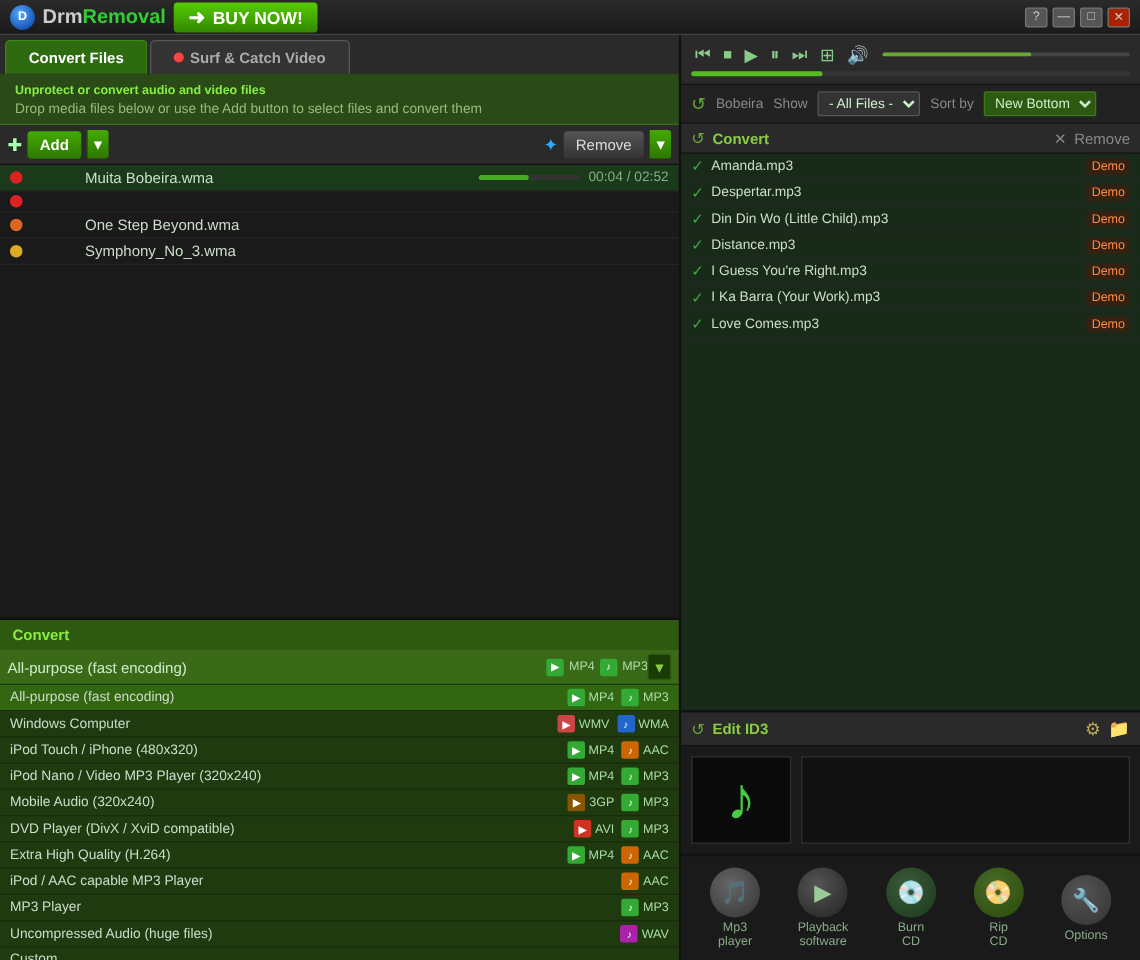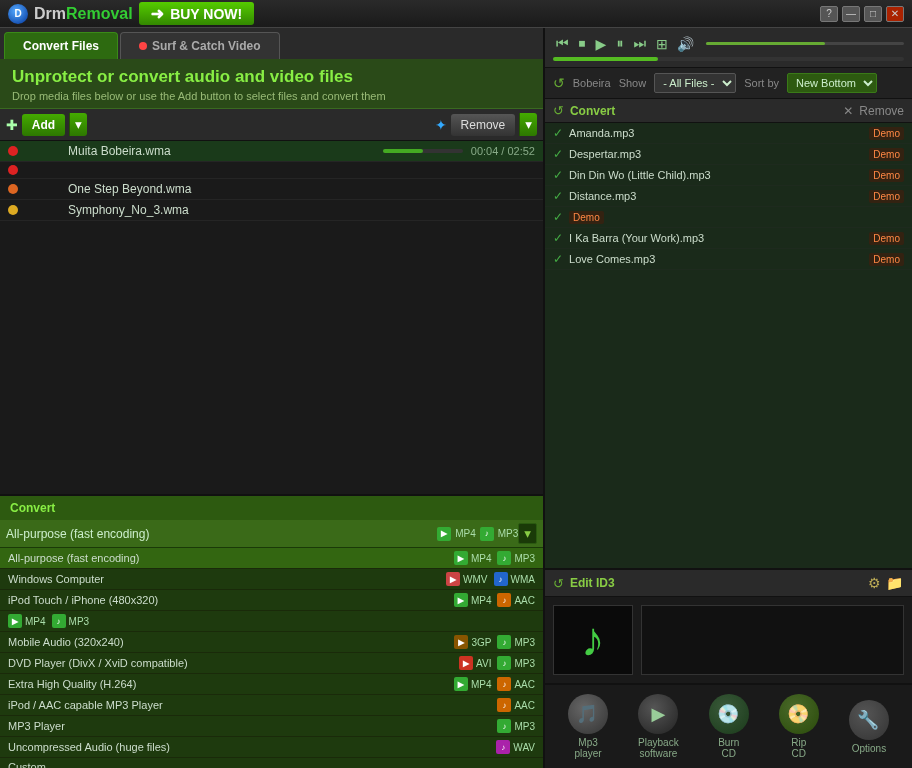--- a/index.html
+++ b/index.html
@@ -135,21 +135,21 @@
     }
 
     
     .convert-header {
       background: #2a4a18;
       padding: 8px 12px 6px;
       border-bottom: 1px solid #3a6a20;
     }
     .convert-header h2 {
       color: #88ee44;
-      font-size: 17px;
+      font-size: 10px;
       font-weight: bold;
       margin-bottom: 3px;
     }
     .convert-header p {
       color: #99bb77;
       font-size: 11px;
     }
 
     
     .file-toolbar {
@@ -625,20 +625,21 @@
         <div class="convert-list-item">
           <span class="cli-label">iPod Touch / iPhone (480x320)</span>
           <div class="cli-formats">
             <div class="format-icon">▶</div>
               <span style="font-size:10px;color:#aaddaa;margin-right:3px;">MP4</span>
             <div class="format-icon aac">♪</div>
               <span style="font-size:10px;color:#aaddaa;">AAC</span>
           </div>
         </div>
         <div class="convert-list-item">
+          <span class="cli-label">iPod Nano / Video MP3 Player (320x240)</span>
           <div class="cli-formats">
             <div class="format-icon">▶</div>
               <span style="font-size:10px;color:#aaddaa;margin-right:3px;">MP4</span>
             <div class="format-icon">♪</div>
               <span style="font-size:10px;color:#aaddaa;">MP3</span>
           </div>
         </div>
         <div class="convert-list-item">
           <span class="cli-label">Mobile Audio (320x240)</span>
           <div class="cli-formats">
@@ -751,20 +752,21 @@
         <span class="track-name">Din Din Wo (Little Child).mp3</span>
         <span class="track-status">Demo</span>
       </div>
       <div class="track-item">
         <span class="track-check">✓</span>
         <span class="track-name">Distance.mp3</span>
         <span class="track-status">Demo</span>
       </div>
       <div class="track-item">
         <span class="track-check">✓</span>
+        <span class="track-name">I Guess You're Right.mp3</span>
         <span class="track-status">Demo</span>
       </div>
       <div class="track-item">
         <span class="track-check">✓</span>
         <span class="track-name">I Ka Barra (Your Work).mp3</span>
         <span class="track-status">Demo</span>
       </div>
       <div class="track-item">
         <span class="track-check">✓</span>
         <span class="track-name">Love Comes.mp3</span>

